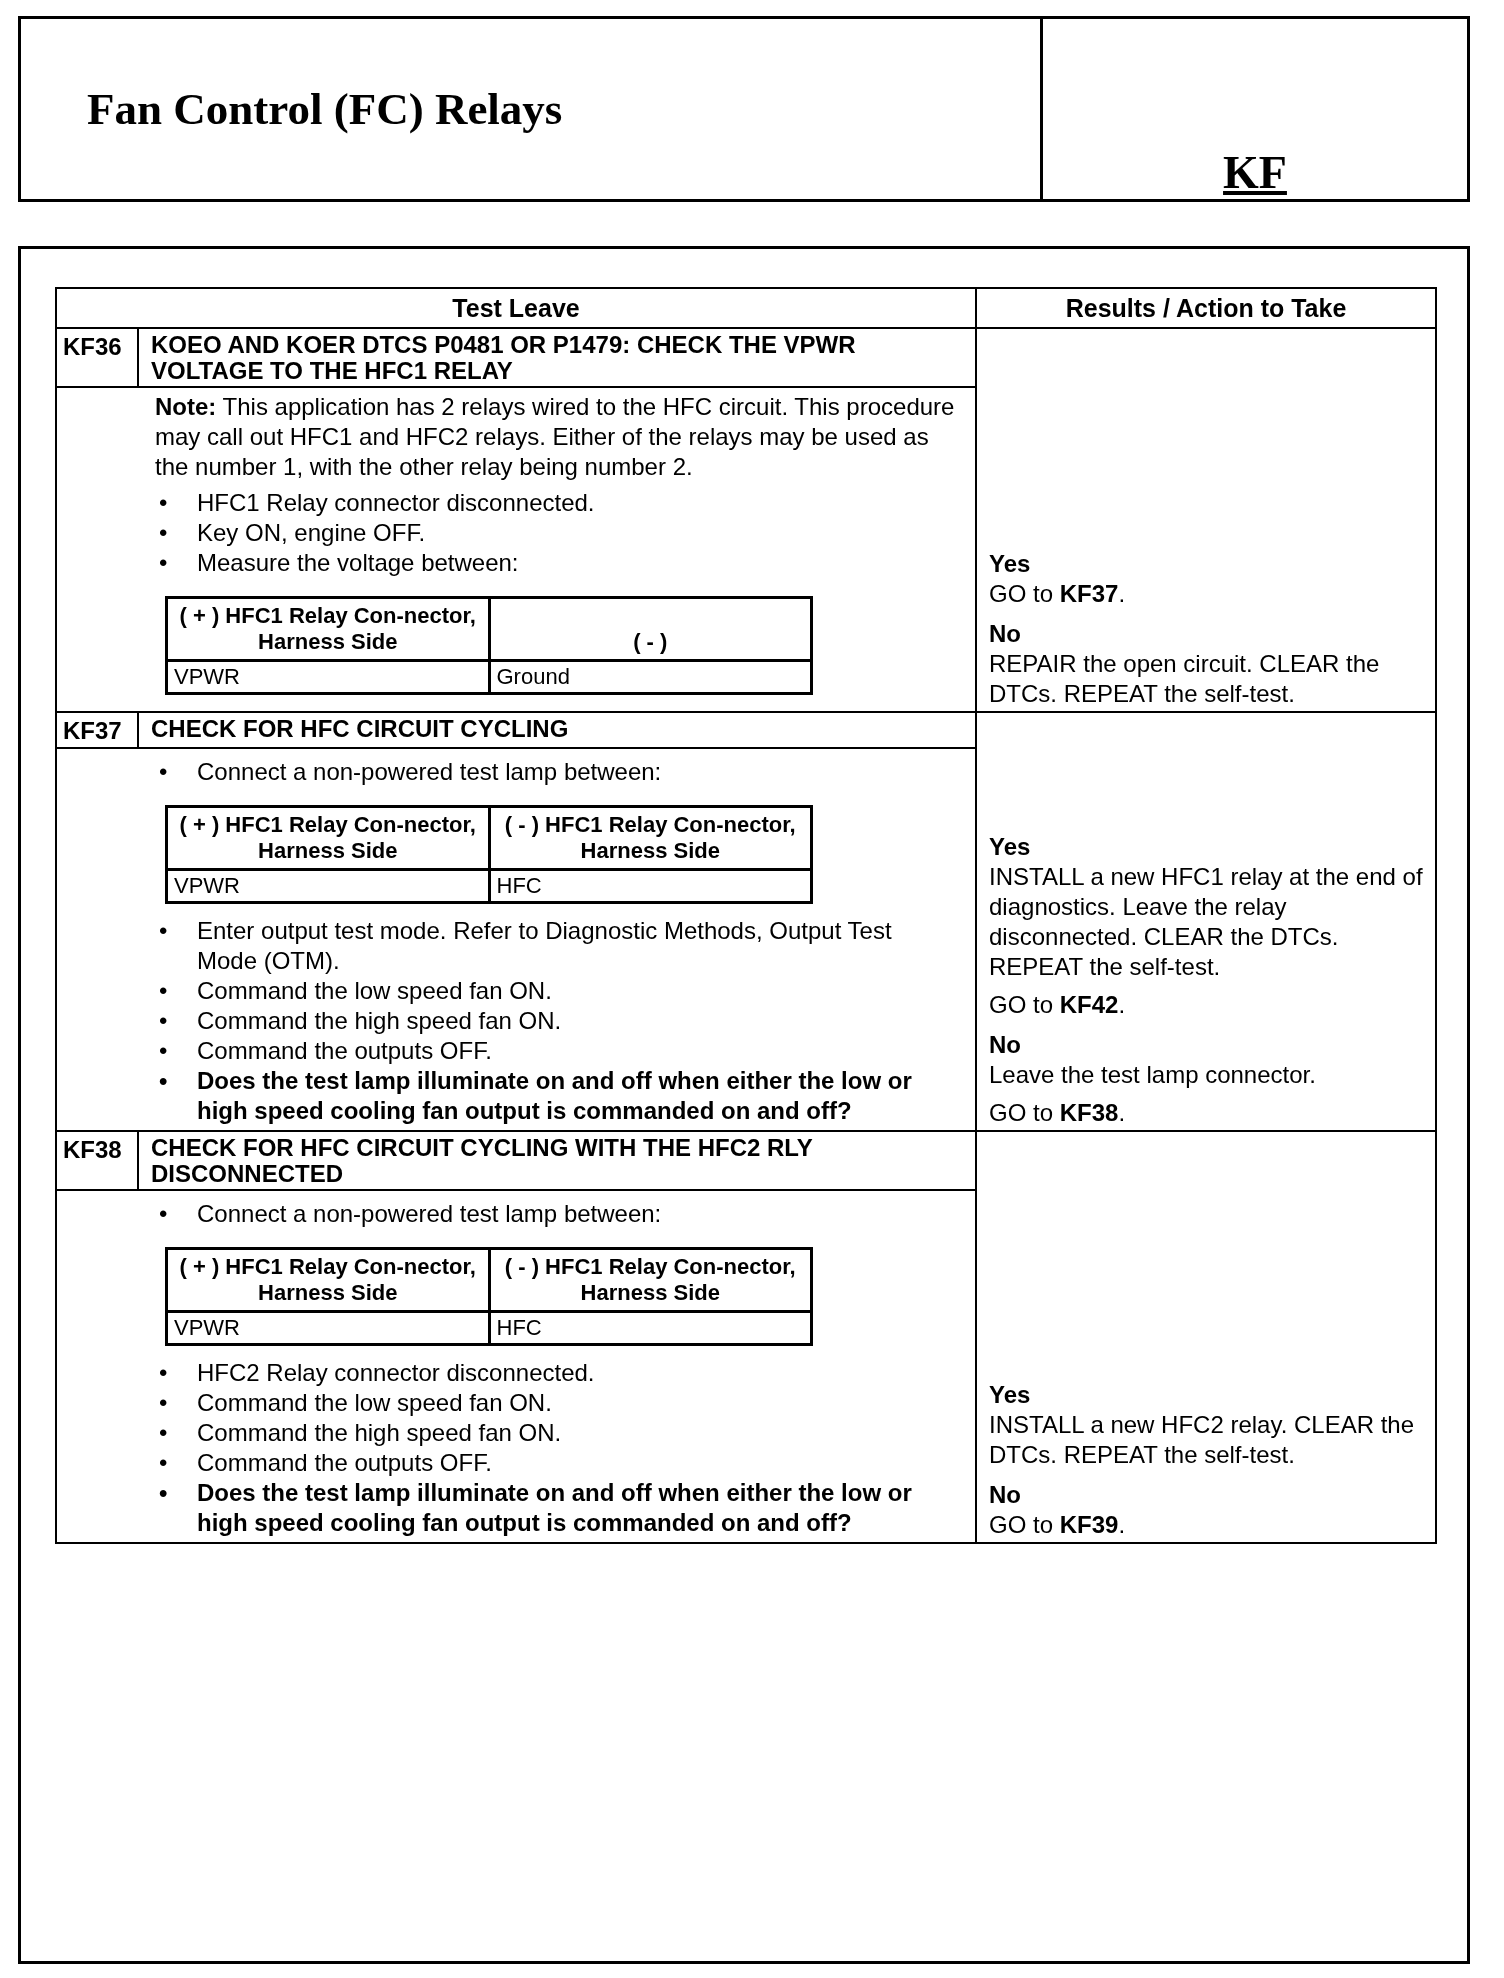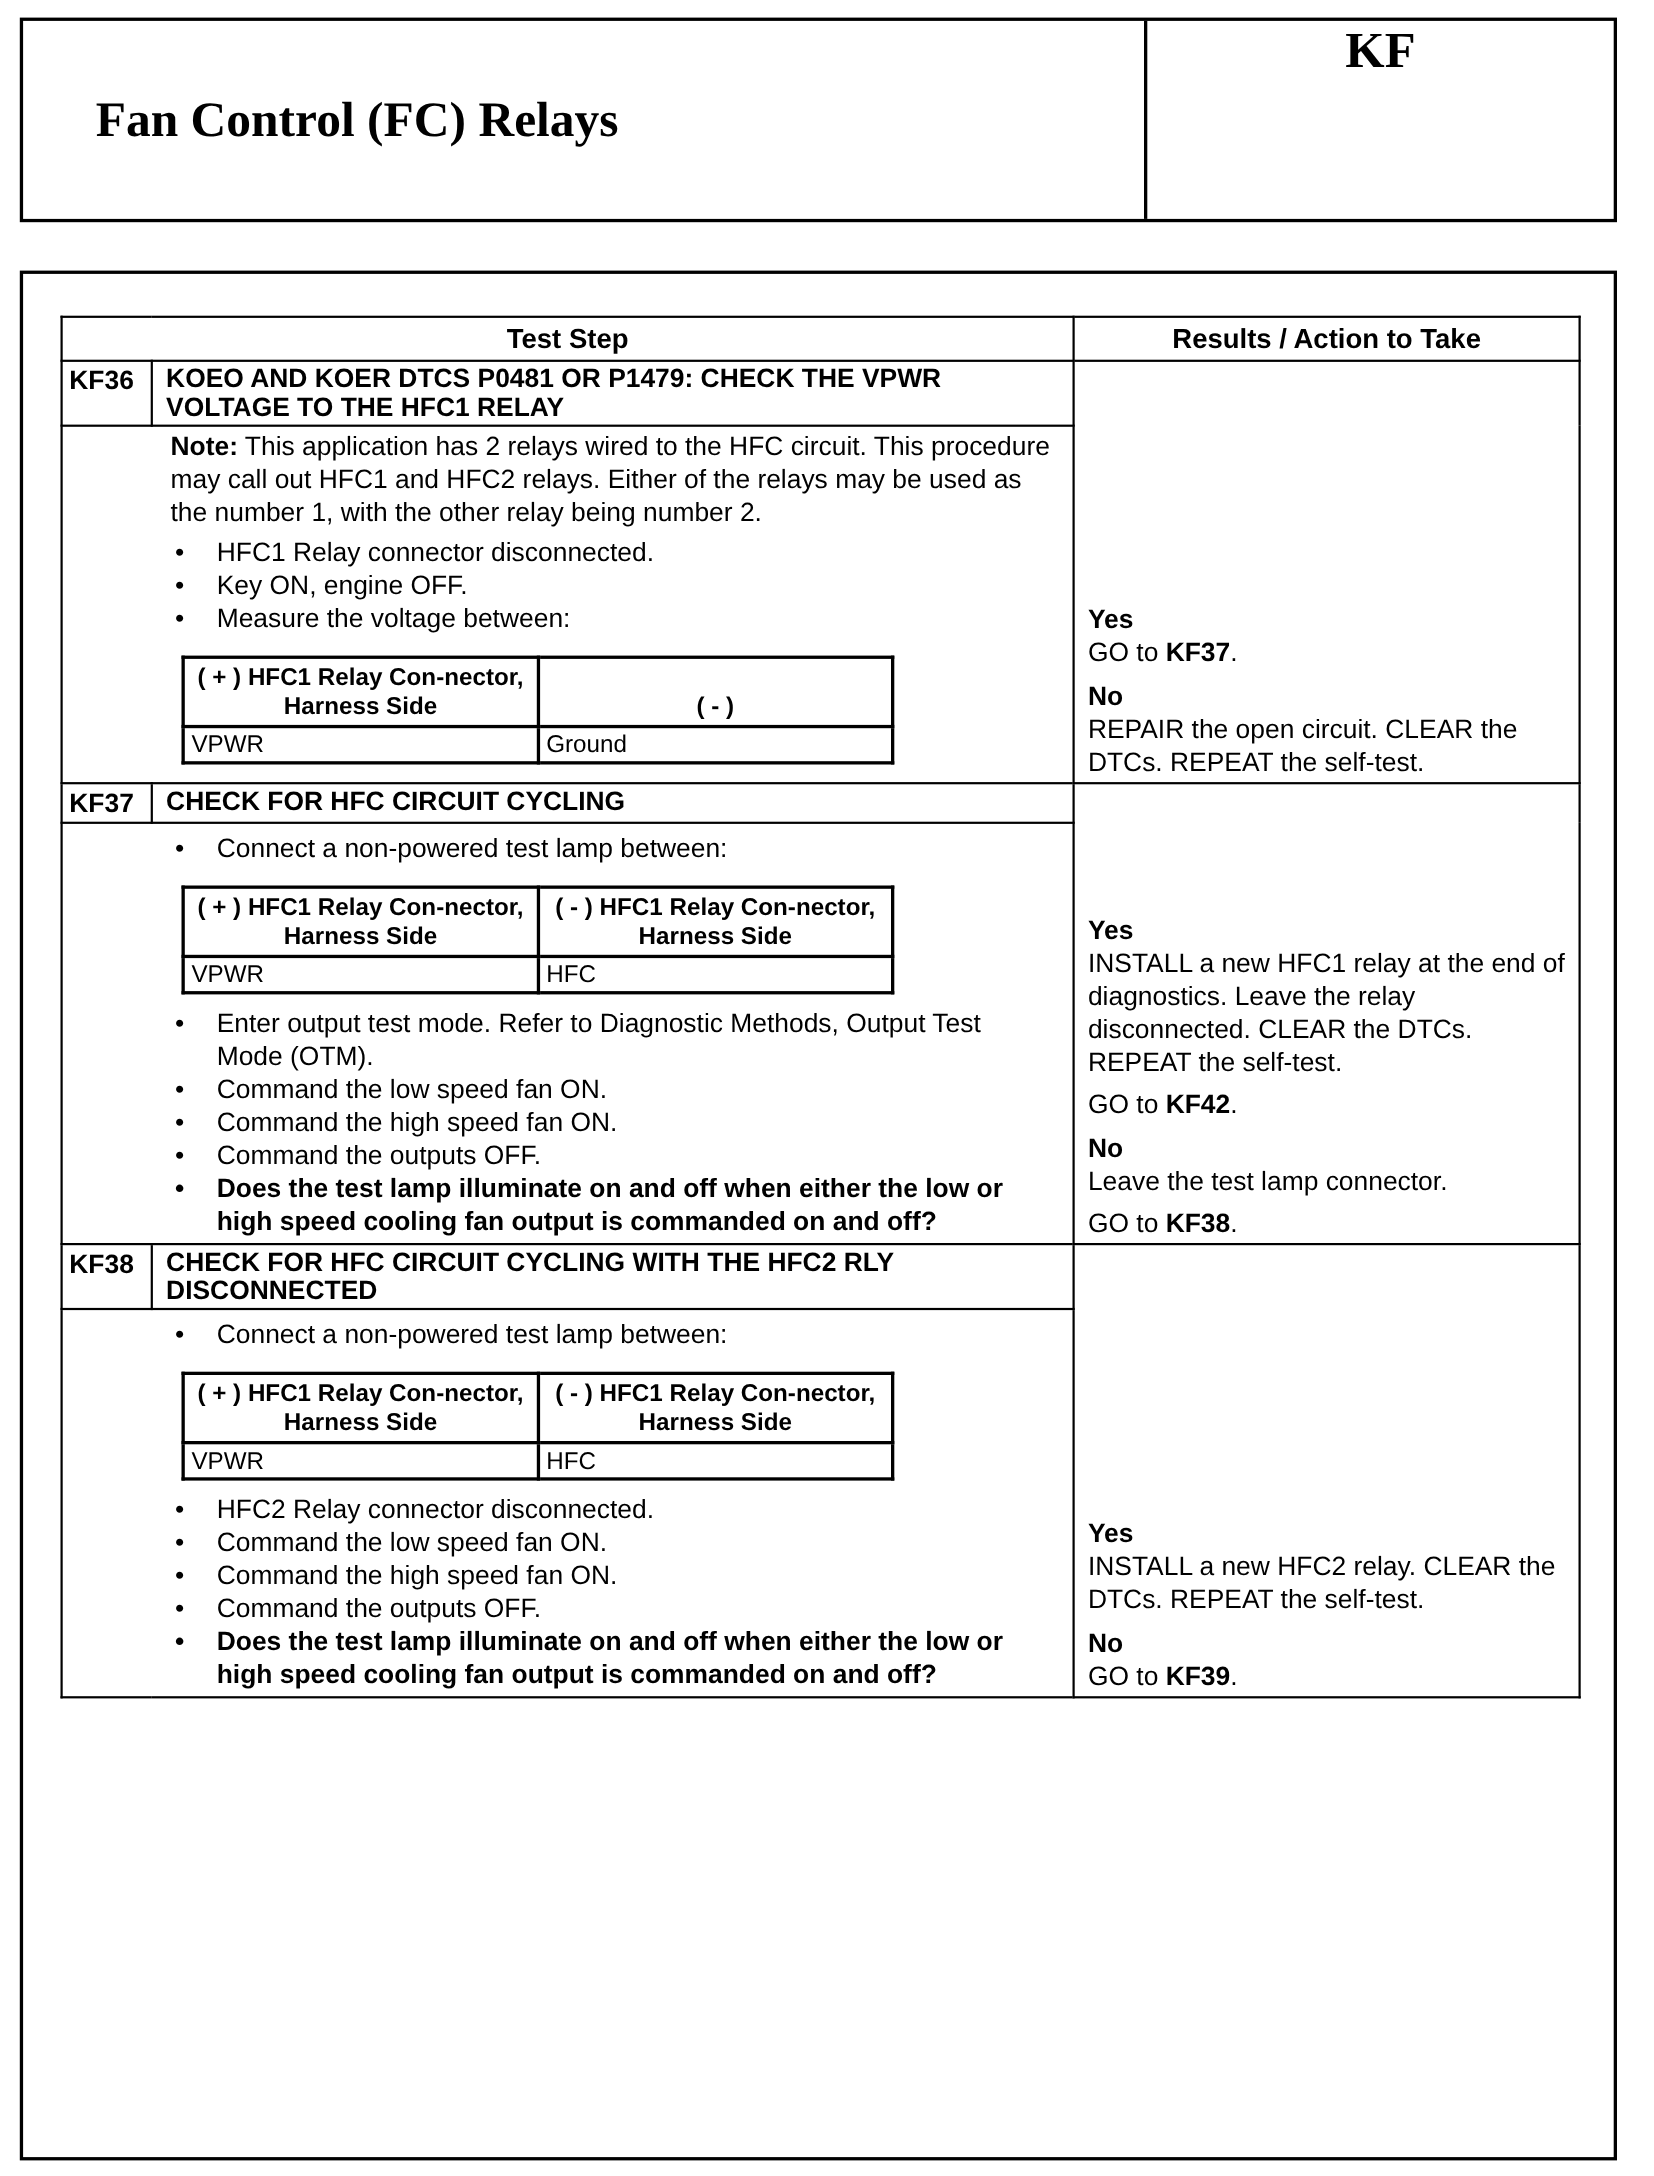--- a/index.html
+++ b/index.html
@@ -12,21 +12,21 @@
     border: 3px solid #000; box-sizing: border-box; display: flex;
   }
   .header-title-cell {
     flex: 0 0 1004px; border-right: 3px solid #000; display: flex; align-items: center;
     padding-left: 48px; box-sizing: border-box; margin-left: 18px;
   }
   .header-title {
     font-family: "Liberation Serif", "DejaVu Serif", serif; font-weight: bold; font-size: 45px;
   }
   .header-code-cell {
-    flex: 1; display: flex; align-items: flex-start; justify-content: center;
+    flex: 1; display: flex; align-items: flex-end; justify-content: center; text-decoration: underline;
   }
   .header-code {
     font-family: "Liberation Serif", "DejaVu Serif", serif; font-weight: bold; font-size: 46px;
   }
   .body-box {
     position: absolute; left: 18px; top: 246px; width: 1452px; height: 1718px;
     border: 3px solid #000; box-sizing: border-box;
   }
   .steps-table {
     position: absolute; left: 34px; top: 38px; width: 1380px;
@@ -83,21 +83,21 @@
 
 <div class="body-box">
   <table class="steps-table">
     <colgroup>
       <col style="width:82px">
       <col style="width:838px">
       <col style="width:460px">
     </colgroup>
     <tbody>
         <tr>
-      <th class="col-head" colspan="2">Test Step</th>
+      <th class="col-head" colspan="2">Test Leave</th>
       <th class="col-head">Results / Action to Take</th>
     </tr>
 
     <tr>
       <td class="step-id">KF36</td>
       <td class="step-title">KOEO AND KOER DTCS P0481 OR P1479: CHECK THE VPWR VOLTAGE TO THE HFC1 RELAY</td>
       <td class="result-cell" rowspan="2">
         <div>
           <div class="res-label">Yes</div>
           <div><span>GO to </span><span class="goto-target">KF37</span>.</div>

